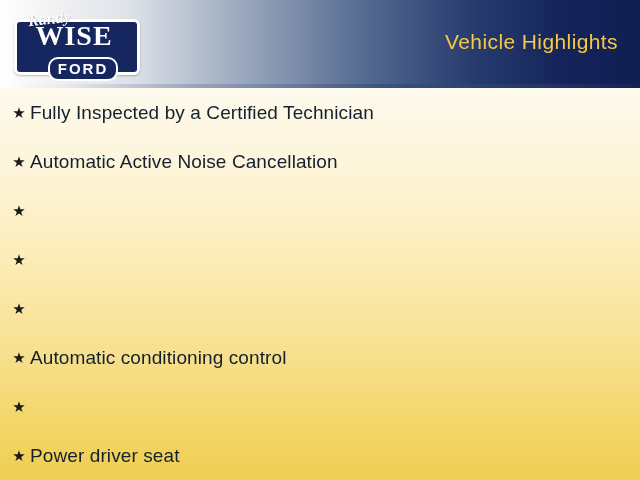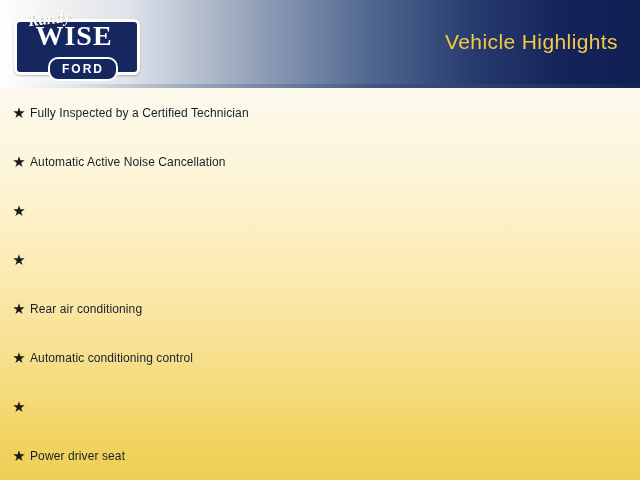--- a/index.html
+++ b/index.html
@@ -100,21 +100,21 @@
     left: 34px;
     top: 46px;
     width: 66px;
     height: 20px;
     background: #16265e;
     border: 2px solid #ffffff;
     border-radius: 10px / 10px;
     color: #ffffff;
     font-family: "Liberation Sans", sans-serif;
     font-weight: bold;
-    font-size: 12px;
+    font-size: 15px;
     letter-spacing: 2px;
     text-align: center;
     line-height: 20px;
   }
 
   
   #features {
     position: absolute;
     left: 0;
     top: 88px;
@@ -131,21 +131,21 @@
   }
   .bullet {
     width: 22px;
     color: #1a1a1a;
     font-size: 15px;
     text-align: center;
     line-height: 1;
   }
   .feature-label {
     color: #15202e;
-    font-size: 12px;
+    font-size: 19px;
     font-weight: 400;
     letter-spacing: 0.1px;
     white-space: nowrap;
   }
 </style>
 </head>
 <body>
 
 <div id="page">
 
@@ -172,21 +172,20 @@
       <span class="feature-label">Automatic Active Noise Cancellation</span>
     </li>
     <li class="feature-row">
       <span class="bullet">★</span>
     </li>
     <li class="feature-row">
       <span class="bullet">★</span>
     </li>
     <li class="feature-row">
       <span class="bullet">★</span>
-      <span class="feature-label">Rear air conditioning</span>
     </li>
     <li class="feature-row">
       <span class="bullet">★</span>
       <span class="feature-label">Automatic conditioning control</span>
     </li>
     <li class="feature-row">
       <span class="bullet">★</span>
     </li>
     <li class="feature-row">
       <span class="bullet">★</span>

